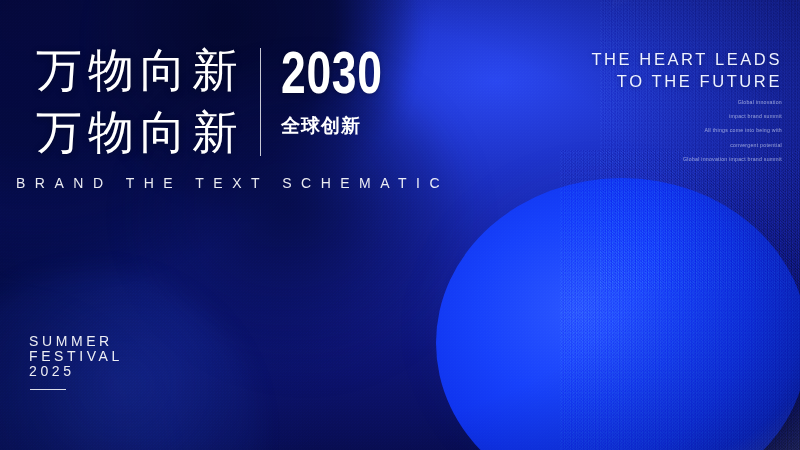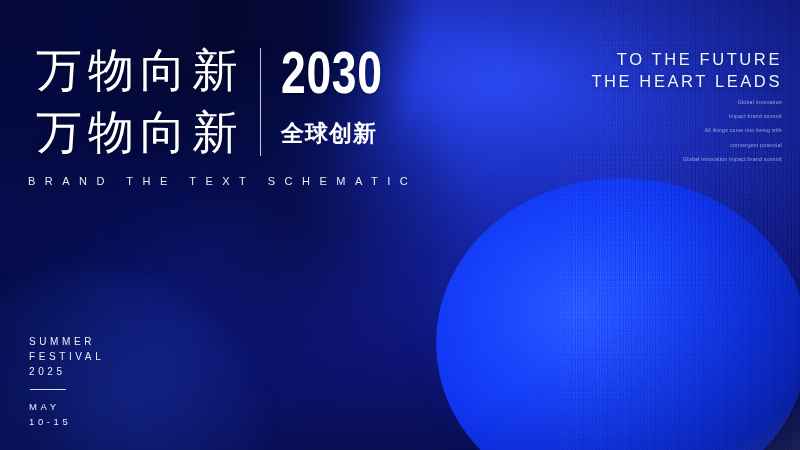--- a/index.html
+++ b/index.html
@@ -206,36 +206,36 @@
     font-size: 60px;
     line-height: 62px;
     font-weight: 700;
     letter-spacing: 1px;
     transform: scaleX(0.74);
     transform-origin: left center;
     font-family: "Liberation Sans", sans-serif;
     text-shadow: 0 1px 5px rgba(0,0,0,0.3);
   }
   .cn-sub {
-    margin-top: 18px;
+    margin-top: 10px;
     color: #ffffff;
     font-family: "Liberation Sans", "DejaVu Sans", sans-serif;
-    font-size: 23px;
+    font-size: 19px;
     line-height: 23px;
     font-weight: 700;
     letter-spacing: 1px;
     white-space: nowrap;
   }
 
   .tagline {
     position: absolute;
-    left: 28px;
+    left: 16px;
     top: 175px;
     color: rgba(255,255,255,0.92);
-    font-size: 11px;
+    font-size: 14px;
     letter-spacing: 9.5px;
     font-weight: 400;
     white-space: nowrap;
   }
 
   
   .en-block {
     position: absolute;
     right: 18px;
     top: 48px;
@@ -262,21 +262,21 @@
   }
 
   
   .date-block {
     position: absolute;
     left: 29px;
     top: 334px;
   }
   .date-top div {
     color: rgba(255,255,255,0.93);
-    font-size: 10px;
+    font-size: 14px;
     line-height: 15px;
     letter-spacing: 3.6px;
     font-weight: 400;
     white-space: nowrap;
   }
   .date-rule {
     width: 36px;
     height: 1px;
     background: rgba(255,255,255,0.85);
     margin: 10px 0 9px 1px;
@@ -332,38 +332,34 @@
 
       <div class="right-of-rule">
         <div class="year-2030">2030</div>
         <div class="cn-sub">全球创新</div>
       </div>
     </div>
 
     <div class="tagline">BRAND THE TEXT SCHEMATIC</div>
 
     <div class="en-block">
+      <div class="en-line">THE HEART LEADS</div>
       <div class="en-line">TO THE FUTURE</div>
-      <div class="en-line">THE HEART LEADS</div>
       <div>
         <div class="en-small">Global innovation</div>
         <div class="en-small">impact brand summit</div>
         <div class="en-small">All things come into being with</div>
         <div class="en-small">convergent potential</div>
         <div class="en-small">Global innovation impact brand summit</div>
       </div>
     </div>
 
     <div class="date-block">
       <div class="date-top">
         <div>SUMMER</div>
         <div>FESTIVAL</div>
         <div>2025</div>
       </div>
       <div class="date-rule"></div>
-      <div class="date-bottom">
-        <div>MAY</div>
-        <div>10-15</div>
-      </div>
     </div>
 
   </div>
 </div>
 
 </body></html>

